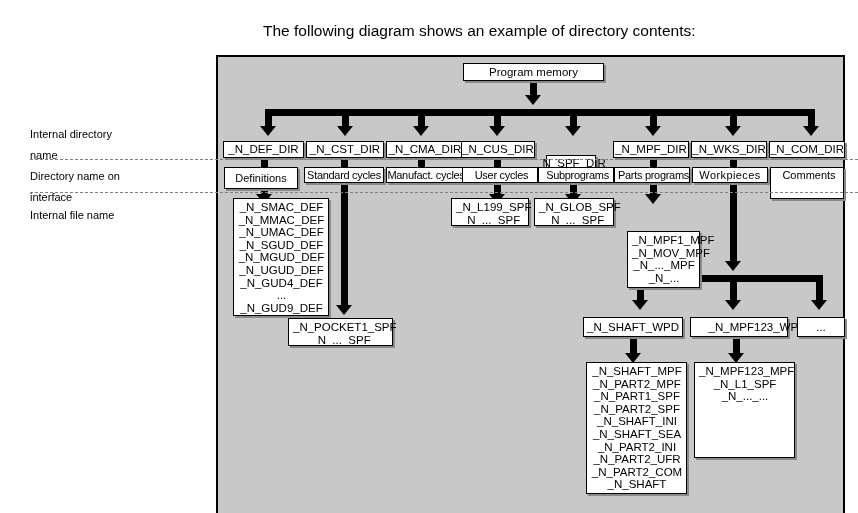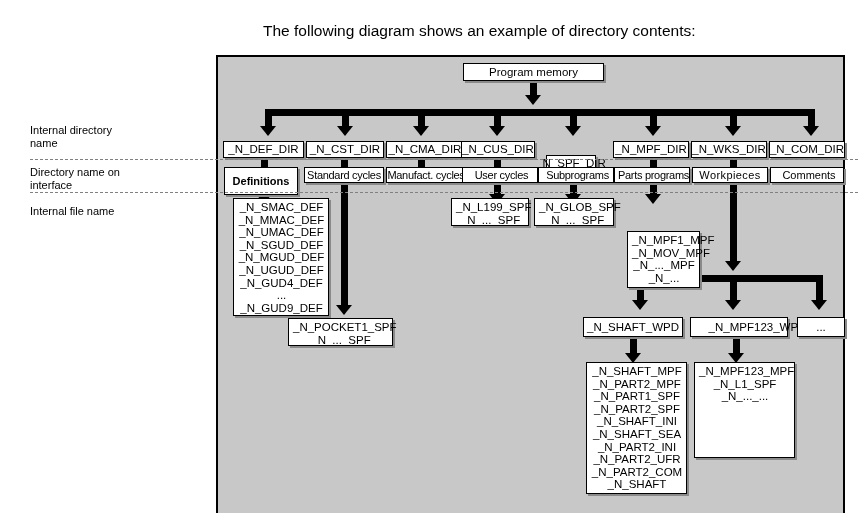--- a/index.html
+++ b/index.html
@@ -31,21 +31,21 @@
     border-top:2px solid #000;
     border-right:2px solid #000;
     box-sizing:border-box;
   }
 
   
   .annot{
     position:absolute;
     font-size:11px;
     color:#000;
-    line-height:13px;
+    line-height:21px;
     white-space:pre-line;
   }
 
   
   .hrule{
     position:absolute;
     left:30px;
     height:0;
     border-top:1px dashed #808080;
     z-index:6;
@@ -143,28 +143,28 @@
   <div class="box center shadow dirbox" style="left:769px;top:141px;width:76px;height:17px;">_N_COM_DIR</div>
 
   <div class="vline" style="left:261px;top:157px;height:11px;"></div>
   <div class="vline" style="left:341px;top:157px;height:11px;"></div>
   <div class="vline" style="left:418px;top:157px;height:11px;"></div>
   <div class="vline" style="left:494px;top:157px;height:11px;"></div>
   <div class="vline" style="left:570px;top:157px;height:11px;"></div>
   <div class="vline" style="left:650px;top:157px;height:11px;"></div>
   <div class="vline" style="left:730px;top:157px;height:11px;"></div>
 
-  <div class="box center shadow ifbox" style="left:224px;top:167px;width:74px;height:28px;font-weight:bold;">Definitions</div>
+  <div class="box center shadow ifbox" style="left:224px;top:167px;width:74px;height:22px;">Definitions</div>
   <div class="box center shadow ifbox tight" style="left:304px;top:167px;width:80px;height:16px;">Standard cycles</div>
   <div class="box center shadow ifbox tight" style="left:386px;top:167px;width:80px;height:16px;">Manufact. cycles</div>
   <div class="box shadow ifbox tight" style="left:462px;top:167px;width:76px;height:16px;padding-left:3px;line-height:15px;">User cycles</div>
   <div class="box shadow ifbox tight" style="left:538px;top:167px;width:76px;height:16px;padding-left:3px;line-height:15px;">Subprograms</div>
   <div class="box shadow ifbox tight" style="left:614px;top:167px;width:76px;height:16px;padding-left:3px;line-height:15px;">Parts programs</div>
   <div class="box center shadow ifbox" style="left:692px;top:167px;width:76px;height:16px;letter-spacing:0.4px;">Workpieces</div>
-  <div class="box shadow ifbox" style="left:770px;top:167px;width:74px;height:16px;padding-left:4px;line-height:15px;">Comments</div>
+  <div class="box shadow ifbox" style="left:770px;top:167px;width:74px;height:32px;padding-left:4px;line-height:15px;">Comments</div>
 
   <div class="vline" style="left:261px;top:183px;height:14px;"></div>
   <div class="ahead" style="left:256px;top:194px;"></div>
 
   <div class="vline" style="left:341px;top:183px;height:124px;"></div>
   <div class="ahead" style="left:336px;top:305px;"></div>
 
   <div class="vline" style="left:494px;top:183px;height:14px;"></div>
   <div class="ahead" style="left:489px;top:194px;"></div>
 

